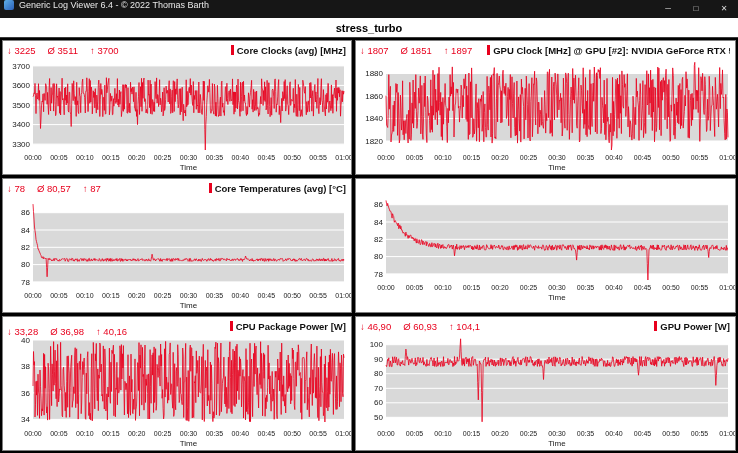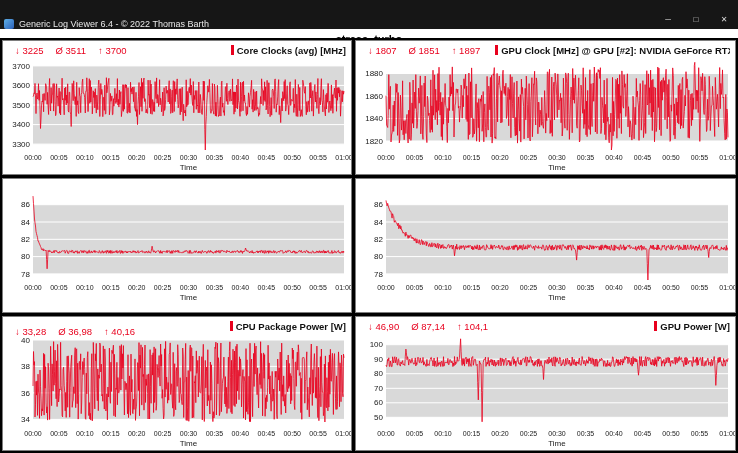--- a/index.html
+++ b/index.html
@@ -1,27 +1,27 @@
 <!DOCTYPE html>
 <html><head>
 <meta charset="utf-8">
 <style>
   html,body{margin:0;padding:0;width:738px;height:453px;background:#000;overflow:hidden;
             font-family:"Liberation Sans",sans-serif;-webkit-font-smoothing:antialiased;}
-  .titlebar{height:29px;background:#161616;display:flex;align-items:flex-end;color:#e8e8e8;font-size:9px;}
+  .titlebar{height:18px;background:#161616;display:flex;align-items:flex-start;color:#e8e8e8;font-size:9px;}
   .appicon{width:10px;height:10px;margin:0 5px 0 4px;border-radius:2px;
            background:linear-gradient(135deg,#5fb0e8 0%,#2b5fb8 100%);flex:0 0 auto;}
   .tb-title{flex:1 1 auto;white-space:nowrap;overflow:hidden;}
   .tb-btn{width:28px;height:18px;line-height:18px;text-align:center;font-size:8px;color:#d8d8d8;cursor:default;}
   .header{height:19px;background:#fff;border-bottom:1px solid #3a3a3a;display:flex;align-items:center;
           justify-content:center;font-size:11px;font-weight:bold;color:#000;}
   .grid{position:absolute;top:38px;left:0;right:0;bottom:0;box-sizing:border-box;background:#000;
         display:grid;grid-template-columns:350px 1fr;grid-template-rows:repeat(3,1fr);gap:3px;padding:2px;}
   .panel{background:#fff;border:1px solid #7e7e7e;box-sizing:border-box;display:flex;flex-direction:column;min-height:0;min-width:0;}
-  .phead{flex:0 0 auto;height:14px;display:flex;justify-content:space-between;align-items:center;padding:2px 5px 0 12px;}
+  .phead{flex:0 0 auto;height:14px;display:flex;justify-content:space-between;align-items:center;padding:2px 5px 0 4px;}
   .stats{display:flex;gap:12px;font-size:9.5px;white-space:nowrap;}
   .ptitle{display:flex;align-items:center;gap:3px;font-size:9.5px;font-weight:bold;color:#111;
           white-space:nowrap;overflow:hidden;margin-left:15px;}
   .legendbar{width:3px;height:10px;flex:0 0 auto;}
   svg.plot{flex:1 1 auto;width:100%;min-height:0;display:block;}
 </style>
 </head>
 <body>
 
 <div class="titlebar">
@@ -109,20 +109,31 @@
         <text x="258.0" y="103" font-size="7" fill="#1a1a1a" text-anchor="middle">00:40</text>
         <text x="286.5" y="103" font-size="7" fill="#1a1a1a" text-anchor="middle">00:45</text>
         <text x="315.0" y="103" font-size="7" fill="#1a1a1a" text-anchor="middle">00:50</text>
         <text x="343.5" y="103" font-size="7" fill="#1a1a1a" text-anchor="middle">00:55</text>
         <text x="372.0" y="103" font-size="7" fill="#1a1a1a" text-anchor="middle">01:00</text>
         <text x="201.0" y="113" font-size="8" fill="#1a1a1a" text-anchor="middle">Time</text>
         <polyline points="30.0,38.7 30.6,68.1 31.1,69.0 31.7,70.5 32.2,58.4 32.8,17.6 33.3,52.2 33.9,34.7 34.4,29.3 35.0,85.0 35.5,78.0 36.1,76.0 36.6,72.3 37.2,48.2 37.7,74.5 38.3,44.0 38.8,69.1 39.4,43.2 39.9,26.5 40.5,35.3 41.1,27.0 41.6,78.4 42.2,35.5 42.7,53.9 43.3,85.9 43.8,82.6 44.4,38.1 44.9,50.8 45.5,73.1 46.0,66.1 46.6,23.8 47.1,77.8 47.7,63.7 48.2,82.8 48.8,63.8 49.3,63.6 49.9,76.5 50.4,61.5 51.0,57.4 51.5,77.0 52.1,86.0 52.7,53.2 53.2,82.1 53.8,25.3 54.3,38.9 54.9,83.4 55.4,77.2 56.0,45.9 56.5,66.3 57.1,23.0 57.6,71.0 58.2,54.4 58.7,35.0 59.3,51.4 59.8,17.6 60.4,54.2 60.9,71.4 61.5,65.3 62.0,53.5 62.6,31.1 63.2,46.2 63.7,40.0 64.3,18.9 64.8,76.9 65.4,59.4 65.9,28.4 66.5,77.8 67.0,82.4 67.6,59.7 68.1,26.0 68.7,49.6 69.2,19.0 69.8,55.7 70.3,76.9 70.9,85.6 71.4,39.2 72.0,43.4 72.5,58.5 73.1,56.1 73.6,63.6 74.2,75.5 74.8,22.8 75.3,72.7 75.9,48.9 76.4,75.2 77.0,13.2 77.5,58.2 78.1,43.2 78.6,17.8 79.2,62.6 79.7,32.2 80.3,55.2 80.8,43.5 81.4,67.8 81.9,16.6 82.5,53.4 83.0,10.2 83.6,45.4 84.1,58.1 84.7,35.4 85.3,79.6 85.8,44.9 86.4,83.2 86.9,40.5 87.5,67.2 88.0,49.0 88.6,43.1 89.1,26.5 89.7,48.3 90.2,50.7 90.8,69.3 91.3,85.6 91.9,51.4 92.4,65.8 93.0,40.1 93.5,53.5 94.1,17.6 94.6,39.2 95.2,29.8 95.7,37.0 96.3,9.9 96.9,53.7 97.4,25.4 98.0,80.0 98.5,61.0 99.1,48.2 99.6,46.1 100.2,31.9 100.7,32.3 101.3,35.7 101.8,32.1 102.4,51.1 102.9,49.1 103.5,65.1 104.0,54.1 104.6,48.8 105.1,28.1 105.7,32.3 106.2,61.2 106.8,38.4 107.4,49.8 107.9,21.8 108.5,31.5 109.0,24.0 109.6,17.2 110.1,62.4 110.7,29.1 111.2,64.6 111.8,38.3 112.3,82.4 112.9,16.0 113.4,77.6 114.0,76.9 114.5,24.8 115.1,60.8 115.6,10.9 116.2,40.1 116.7,80.3 117.3,78.4 117.8,61.6 118.4,76.9 119.0,71.7 119.5,45.0 120.1,26.9 120.6,84.2 121.2,45.5 121.7,51.5 122.3,70.8 122.8,41.7 123.4,84.8 123.9,53.6 124.5,41.9 125.0,44.4 125.6,38.2 126.1,74.3 126.7,67.0 127.2,34.5 127.8,84.8 128.3,55.6 128.9,46.9 129.5,70.4 130.0,80.2 130.6,79.7 131.1,19.4 131.7,67.5 132.2,73.1 132.8,29.1 133.3,35.5 133.9,52.8 134.4,20.4 135.0,80.0 135.5,18.4 136.1,86.1 136.6,76.7 137.2,16.9 137.7,18.3 138.3,10.6 138.8,81.1 139.4,79.9 139.9,81.8 140.5,41.7 141.1,16.4 141.6,64.9 142.2,28.5 142.7,25.8 143.3,19.0 143.8,28.7 144.4,32.7 144.9,66.0 145.5,33.8 146.0,65.3 146.6,16.4 147.1,13.2 147.7,31.5 148.2,36.6 148.8,29.2 149.3,38.5 149.9,26.2 150.4,61.5 151.0,58.0 151.6,39.4 152.1,30.4 152.7,68.8 153.2,32.3 153.8,42.6 154.3,17.5 154.9,80.8 155.4,44.1 156.0,19.8 156.5,46.4 157.1,61.1 157.6,36.8 158.2,25.5 158.7,70.5 159.3,78.9 159.8,60.4 160.4,78.1 160.9,24.0 161.5,86.1 162.0,52.7 162.6,39.9 163.2,62.1 163.7,74.1 164.3,37.6 164.8,85.1 165.4,22.1 165.9,36.9 166.5,30.4 167.0,40.8 167.6,49.3 168.1,81.9 168.7,60.1 169.2,31.3 169.8,62.8 170.3,19.1 170.9,36.0 171.4,47.7 172.0,81.0 172.5,54.0 173.1,26.6 173.7,80.5 174.2,84.0 174.8,44.3 175.3,36.0 175.9,20.7 176.4,79.8 177.0,65.2 177.5,26.8 178.1,27.4 178.6,14.2 179.2,59.8 179.7,68.0 180.3,20.9 180.8,24.3 181.4,44.8 181.9,76.8 182.5,45.0 183.0,45.7 183.6,70.1 184.1,53.1 184.7,57.4 185.3,68.3 185.8,40.4 186.4,64.3 186.9,68.8 187.5,71.3 188.0,57.6 188.6,33.6 189.1,47.1 189.7,76.1 190.2,56.4 190.8,63.7 191.3,14.9 191.9,15.2 192.4,60.7 193.0,18.7 193.5,12.3 194.1,76.5 194.6,63.4 195.2,75.7 195.8,20.0 196.3,79.3 196.9,45.0 197.4,29.7 198.0,25.1 198.5,62.8 199.1,16.1 199.6,22.8 200.2,27.8 200.7,38.7 201.3,60.5 201.8,16.9 202.4,34.0 202.9,52.9 203.5,43.2 204.0,43.8 204.6,36.3 205.1,65.8 205.7,40.8 206.2,79.0 206.8,70.9 207.4,21.1 207.9,41.6 208.5,66.1 209.0,71.2 209.6,15.9 210.1,17.4 210.7,26.4 211.2,73.3 211.8,24.4 212.3,16.2 212.9,57.6 213.4,82.4 214.0,62.7 214.5,42.4 215.1,30.0 215.6,36.8 216.2,75.8 216.7,11.5 217.3,43.0 217.9,21.1 218.4,46.3 219.0,30.7 219.5,18.2 220.1,39.4 220.6,68.2 221.2,71.2 221.7,48.1 222.3,33.5 222.8,20.8 223.4,85.0 223.9,83.8 224.5,59.2 225.0,28.1 225.6,33.7 226.1,46.7 226.7,56.3 227.2,10.8 227.8,71.5 228.3,52.4 228.9,67.3 229.5,20.5 230.0,77.8 230.6,44.1 231.1,79.7 231.7,33.4 232.2,67.3 232.8,71.7 233.3,72.5 233.9,12.7 234.4,77.4 235.0,26.7 235.5,60.0 236.1,69.6 236.6,38.1 237.2,26.1 237.7,44.3 238.3,10.0 238.8,21.7 239.4,75.0 240.0,47.0 240.5,15.8 241.1,76.8 241.6,18.4 242.2,12.5 242.7,14.7 243.3,13.3 243.8,21.5 244.4,10.7 244.9,76.6 245.5,71.6 246.0,40.3 246.6,48.5 247.1,51.8 247.7,65.9 248.2,23.1 248.8,77.6 249.3,47.3 249.9,82.8 250.4,67.4 251.0,21.4 251.6,64.4 252.1,60.1 252.7,80.8 253.2,85.8 253.8,67.4 254.3,75.1 254.9,56.1 255.4,93.0 256.0,87.8 256.5,20.4 257.1,78.8 257.6,44.4 258.2,74.4 258.7,57.4 259.3,42.2 259.8,22.3 260.4,23.5 260.9,81.3 261.5,21.0 262.1,61.6 262.6,27.2 263.2,71.2 263.7,17.6 264.3,56.3 264.8,38.7 265.4,76.6 265.9,13.9 266.5,27.7 267.0,49.0 267.6,51.2 268.1,17.6 268.7,30.3 269.2,26.7 269.8,59.5 270.3,51.3 270.9,32.4 271.4,16.8 272.0,69.9 272.5,49.7 273.1,60.4 273.7,80.1 274.2,63.7 274.8,67.3 275.3,77.1 275.9,83.1 276.4,76.8 277.0,39.2 277.5,45.9 278.1,81.8 278.6,59.0 279.2,50.2 279.7,67.7 280.3,21.4 280.8,39.9 281.4,34.1 281.9,44.0 282.5,50.1 283.0,83.4 283.6,43.4 284.2,26.5 284.7,37.8 285.3,73.2 285.8,60.0 286.4,48.5 286.9,23.6 287.5,80.6 288.0,73.9 288.6,65.8 289.1,27.6 289.7,76.5 290.2,38.9 290.8,13.7 291.3,48.0 291.9,46.9 292.4,16.9 293.0,57.8 293.5,30.7 294.1,46.1 294.6,13.1 295.2,60.4 295.8,23.2 296.3,73.6 296.9,22.3 297.4,55.0 298.0,29.9 298.5,84.8 299.1,66.7 299.6,30.8 300.2,74.6 300.7,70.6 301.3,50.0 301.8,10.0 302.4,50.5 302.9,11.1 303.5,72.8 304.0,43.7 304.6,24.5 305.1,78.7 305.7,23.1 306.3,43.2 306.8,23.7 307.4,20.7 307.9,35.2 308.5,23.6 309.0,62.7 309.6,18.6 310.1,12.2 310.7,40.7 311.2,71.8 311.8,27.3 312.3,59.9 312.9,22.5 313.4,53.9 314.0,84.4 314.5,83.4 315.1,47.9 315.6,54.2 316.2,32.0 316.7,10.9 317.3,18.6 317.9,78.2 318.4,46.9 319.0,81.9 319.5,69.6 320.1,41.1 320.6,58.3 321.2,45.0 321.7,65.8 322.3,28.4 322.8,67.1 323.4,32.2 323.9,26.5 324.5,71.7 325.0,32.6 325.6,68.6 326.1,22.6 326.7,20.3 327.2,71.1 327.8,62.1 328.4,54.4 328.9,38.3 329.5,49.0 330.0,14.7 330.6,31.1 331.1,21.9 331.7,31.6 332.2,80.6 332.8,33.1 333.3,81.2 333.9,60.4 334.4,43.5 335.0,37.1 335.5,68.7 336.1,36.3 336.6,63.1 337.2,40.9 337.7,52.4 338.3,8.6 338.8,5.3 339.4,31.0 340.0,52.3 340.5,33.1 341.1,44.0 341.6,33.4 342.2,55.6 342.7,10.7 343.3,61.2 343.8,84.4 344.4,62.4 344.9,19.7 345.5,23.3 346.0,33.9 346.6,16.3 347.1,34.8 347.7,53.8 348.2,57.5 348.8,19.7 349.3,27.6 349.9,52.7 350.5,74.5 351.0,72.5 351.6,42.2 352.1,63.3 352.7,58.5 353.2,19.3 353.8,32.9 354.3,73.6 354.9,59.2 355.4,48.8 356.0,48.6 356.5,29.3 357.1,41.1 357.6,48.7 358.2,65.5 358.7,79.5 359.3,20.4 359.8,33.6 360.4,52.2 360.9,44.5 361.5,37.3 362.1,55.7 362.6,69.9 363.2,32.5 363.7,10.5 364.3,51.7 364.8,26.4 365.4,37.4 365.9,31.3 366.5,12.9 367.0,40.8 367.6,40.0 368.1,63.7 368.7,76.4 369.2,82.9 369.8,37.4 370.3,82.1 370.9,52.0 371.4,55.7 372.0,80.4" fill="none" stroke="#e8001d" stroke-width="0.8"></polyline>
       </svg>
     </div>
     <div class="panel">
+      <div class="phead">
+        <div class="stats" style="color: rgb(232, 0, 29);">
+          <span>↓ 78</span>
+          <span>Ø 80,57</span>
+          <span>↑ 87</span>
+        </div>
+        <div class="ptitle">
+          <span class="legendbar" style="background: rgb(232, 0, 29);"></span>
+          <span>Core Temperatures (avg) [°C]</span>
+        </div>
+      </div>
       <svg class="plot" viewBox="0 0 348 117">
         <rect x="30" y="17.7" width="311" height="69.2" fill="#d9d9d9"></rect>
         <line x1="30" x2="341" y1="86.9" y2="86.9" stroke="#ffffff" stroke-width="1"></line>
         <text x="27" y="89.5" font-size="8" fill="#1a1a1a" text-anchor="end">78</text>
         <line x1="30" x2="341" y1="69.6" y2="69.6" stroke="#ffffff" stroke-width="1"></line>
         <text x="27" y="72.2" font-size="8" fill="#1a1a1a" text-anchor="end">80</text>
         <line x1="30" x2="341" y1="52.3" y2="52.3" stroke="#ffffff" stroke-width="1"></line>
         <text x="27" y="54.9" font-size="8" fill="#1a1a1a" text-anchor="end">82</text>
         <line x1="30" x2="341" y1="35.0" y2="35.0" stroke="#ffffff" stroke-width="1"></line>
         <text x="27" y="37.6" font-size="8" fill="#1a1a1a" text-anchor="end">84</text>
@@ -211,21 +222,21 @@
         <text x="315.1" y="103" font-size="7" fill="#1a1a1a" text-anchor="middle">00:55</text>
         <text x="341.0" y="103" font-size="7" fill="#1a1a1a" text-anchor="middle">01:00</text>
         <text x="185.5" y="113" font-size="8" fill="#1a1a1a" text-anchor="middle">Time</text>
         <polyline points="30.0,53.0 30.5,18.5 31.0,31.9 31.5,28.6 32.0,84.0 32.5,71.2 33.0,48.4 33.5,62.1 34.0,47.9 34.5,82.4 35.0,41.2 35.5,58.0 36.0,61.5 36.5,85.3 37.0,37.0 37.5,53.3 38.0,65.1 38.5,82.7 39.0,75.8 39.5,77.9 40.0,62.1 40.6,20.3 41.1,82.1 41.6,21.4 42.1,55.2 42.6,33.7 43.1,69.9 43.6,80.0 44.1,73.8 44.6,87.1 45.1,30.2 45.6,37.0 46.1,55.7 46.6,86.5 47.1,61.9 47.6,13.3 48.1,35.1 48.6,72.7 49.1,30.9 49.6,41.5 50.1,58.1 50.6,8.6 51.1,52.2 51.6,38.5 52.1,17.1 52.6,50.3 53.1,65.8 53.6,27.8 54.1,73.6 54.6,11.4 55.1,29.2 55.6,69.0 56.1,63.4 56.6,55.9 57.1,57.0 57.6,9.3 58.1,52.5 58.6,58.5 59.1,82.5 59.6,83.9 60.1,36.7 60.6,34.2 61.2,52.2 61.7,58.9 62.2,77.9 62.7,59.4 63.2,84.4 63.7,48.6 64.2,23.2 64.7,74.3 65.2,22.8 65.7,33.7 66.2,40.1 66.7,84.2 67.2,54.5 67.7,34.7 68.2,28.0 68.7,22.2 69.2,74.3 69.7,68.9 70.2,67.2 70.7,53.8 71.2,60.6 71.7,22.9 72.2,14.7 72.7,74.7 73.2,16.9 73.7,15.8 74.2,70.7 74.7,30.2 75.2,86.1 75.7,61.6 76.2,28.5 76.7,28.6 77.2,36.6 77.7,20.8 78.2,80.7 78.7,70.0 79.2,44.3 79.7,28.6 80.2,41.5 80.7,28.6 81.2,25.0 81.7,36.4 82.3,85.3 82.8,86.3 83.3,40.1 83.8,60.9 84.3,24.7 84.8,18.7 85.3,46.0 85.8,82.6 86.3,69.6 86.8,86.1 87.3,80.3 87.8,87.1 88.3,35.7 88.8,20.7 89.3,87.9 89.8,76.3 90.3,9.4 90.8,27.2 91.3,57.3 91.8,75.9 92.3,20.8 92.8,27.9 93.3,10.4 93.8,55.7 94.3,67.8 94.8,35.9 95.3,77.7 95.8,41.9 96.3,45.3 96.8,10.0 97.3,11.9 97.8,39.0 98.3,31.1 98.8,62.8 99.3,61.4 99.8,68.3 100.3,12.9 100.8,50.8 101.3,76.1 101.8,15.9 102.3,26.0 102.9,78.0 103.4,69.8 103.9,60.8 104.4,86.8 104.9,54.0 105.4,64.0 105.9,56.5 106.4,15.1 106.9,64.2 107.4,70.3 107.9,29.2 108.4,58.5 108.9,17.2 109.4,20.5 109.9,17.9 110.4,12.2 110.9,82.8 111.4,21.3 111.9,40.4 112.4,83.8 112.9,55.1 113.4,56.3 113.9,29.3 114.4,71.8 114.9,44.5 115.4,59.6 115.9,60.2 116.4,56.8 116.9,12.8 117.4,17.3 117.9,57.1 118.4,11.6 118.9,46.0 119.4,20.8 119.9,35.0 120.4,12.6 120.9,55.9 121.4,82.0 121.9,48.3 122.4,49.8 122.9,56.7 123.5,50.3 124.0,59.6 124.5,80.8 125.0,21.7 125.5,84.6 126.0,61.1 126.5,42.9 127.0,76.6 127.5,82.2 128.0,21.1 128.5,58.9 129.0,46.4 129.5,80.0 130.0,80.7 130.5,66.2 131.0,76.4 131.5,64.8 132.0,25.9 132.5,87.4 133.0,76.4 133.5,73.2 134.0,58.3 134.5,29.7 135.0,30.0 135.5,57.5 136.0,9.6 136.5,82.8 137.0,22.1 137.5,35.1 138.0,11.8 138.5,71.7 139.0,72.1 139.5,14.4 140.0,43.5 140.5,41.4 141.0,77.2 141.5,31.4 142.0,12.0 142.5,69.5 143.0,46.1 143.5,52.4 144.1,41.6 144.6,60.5 145.1,86.0 145.6,40.9 146.1,48.6 146.6,86.0 147.1,16.6 147.6,53.3 148.1,70.3 148.6,36.1 149.1,21.9 149.6,42.1 150.1,19.8 150.6,79.6 151.1,13.9 151.6,69.5 152.1,60.0 152.6,15.7 153.1,77.3 153.6,72.3 154.1,31.3 154.6,37.2 155.1,44.4 155.6,34.4 156.1,22.5 156.6,43.6 157.1,53.1 157.6,11.0 158.1,33.0 158.6,21.5 159.1,65.3 159.6,56.6 160.1,75.4 160.6,85.9 161.1,82.3 161.6,15.8 162.1,64.1 162.6,8.4 163.1,56.3 163.6,44.0 164.1,51.7 164.6,70.2 165.2,49.5 165.7,67.2 166.2,21.5 166.7,19.7 167.2,9.9 167.7,61.5 168.2,50.7 168.7,51.3 169.2,67.1 169.7,75.2 170.2,19.3 170.7,83.4 171.2,80.8 171.7,30.7 172.2,70.7 172.7,76.8 173.2,38.6 173.7,34.6 174.2,53.4 174.7,11.7 175.2,21.7 175.7,50.1 176.2,69.6 176.7,66.4 177.2,44.7 177.7,60.5 178.2,61.2 178.7,68.5 179.2,71.7 179.7,15.0 180.2,23.1 180.7,84.5 181.2,48.8 181.7,48.7 182.2,26.7 182.7,10.4 183.2,87.3 183.7,44.1 184.2,87.6 184.7,74.5 185.2,37.5 185.8,88.3 186.3,62.9 186.8,16.2 187.3,12.0 187.8,38.3 188.3,14.6 188.8,15.4 189.3,85.0 189.8,23.0 190.3,83.2 190.8,84.5 191.3,48.7 191.8,50.0 192.3,42.7 192.8,69.7 193.3,17.9 193.8,40.3 194.3,35.5 194.8,27.4 195.3,64.0 195.8,39.7 196.3,23.1 196.8,59.3 197.3,59.7 197.8,60.2 198.3,51.0 198.8,23.7 199.3,86.9 199.8,30.6 200.3,11.3 200.8,63.3 201.3,88.5 201.8,56.4 202.3,27.4 202.8,54.9 203.3,38.3 203.8,33.9 204.3,73.0 204.8,16.7 205.3,67.6 205.8,62.3 206.4,69.0 206.9,81.0 207.4,29.0 207.9,67.3 208.4,31.8 208.9,50.7 209.4,82.2 209.9,88.6 210.4,78.7 210.9,85.1 211.4,83.4 211.9,14.3 212.4,15.5 212.9,9.1 213.4,82.0 213.9,61.0 214.4,10.1 214.9,50.8 215.4,24.7 215.9,30.3 216.4,82.6 216.9,80.0 217.4,35.5 217.9,10.0 218.4,78.7 218.9,67.2 219.4,50.3 219.9,46.0 220.4,44.8 220.9,24.1 221.4,58.7 221.9,71.0 222.4,43.6 222.9,73.8 223.4,54.3 223.9,80.4 224.4,74.0 224.9,48.4 225.4,24.1 225.9,75.6 226.4,18.6 226.9,8.8 227.5,44.6 228.0,79.3 228.5,27.3 229.0,80.8 229.5,41.3 230.0,16.2 230.5,33.0 231.0,72.5 231.5,18.0 232.0,73.6 232.5,29.2 233.0,13.3 233.5,70.7 234.0,11.1 234.5,57.9 235.0,37.1 235.5,40.1 236.0,66.7 236.5,23.8 237.0,43.2 237.5,25.9 238.0,34.0 238.5,73.9 239.0,51.2 239.5,42.2 240.0,36.6 240.5,85.1 241.0,43.4 241.5,46.8 242.0,48.6 242.5,86.8 243.0,15.6 243.5,78.6 244.0,26.8 244.5,76.7 245.0,81.3 245.5,69.2 246.0,43.2 246.5,88.6 247.0,10.2 247.5,88.7 248.1,31.2 248.6,26.1 249.1,58.2 249.6,83.7 250.1,50.4 250.6,20.4 251.1,53.5 251.6,10.3 252.1,41.1 252.6,17.0 253.1,13.0 253.6,49.1 254.1,61.7 254.6,34.9 255.1,58.2 255.6,75.0 256.1,46.0 256.6,40.6 257.1,51.6 257.6,8.7 258.1,55.5 258.6,20.4 259.1,38.1 259.6,82.9 260.1,38.5 260.6,19.9 261.1,45.3 261.6,21.6 262.1,83.3 262.6,64.7 263.1,75.8 263.6,62.2 264.1,68.7 264.6,54.2 265.1,12.2 265.6,46.1 266.1,29.9 266.6,60.9 267.1,42.8 267.6,67.2 268.1,78.2 268.7,60.2 269.2,38.4 269.7,68.2 270.2,66.7 270.7,56.0 271.2,86.3 271.7,64.1 272.2,38.3 272.7,44.2 273.2,38.2 273.7,81.3 274.2,85.7 274.7,26.0 275.2,37.2 275.7,47.1 276.2,35.0 276.7,58.0 277.2,19.0 277.7,48.3 278.2,81.5 278.7,10.1 279.2,63.4 279.7,51.7 280.2,68.2 280.7,42.9 281.2,64.8 281.7,73.1 282.2,61.5 282.7,80.0 283.2,58.1 283.7,27.0 284.2,55.4 284.7,58.9 285.2,22.0 285.7,55.4 286.2,30.4 286.7,53.3 287.2,40.4 287.7,70.9 288.2,42.8 288.7,67.5 289.3,15.0 289.8,25.7 290.3,17.0 290.8,45.4 291.3,72.5 291.8,76.6 292.3,29.6 292.8,28.8 293.3,53.3 293.8,29.8 294.3,19.1 294.8,37.1 295.3,11.8 295.8,18.4 296.3,42.5 296.8,40.6 297.3,39.5 297.8,79.6 298.3,45.3 298.8,86.3 299.3,25.2 299.8,24.9 300.3,24.0 300.8,24.6 301.3,26.1 301.8,70.2 302.3,48.6 302.8,46.7 303.3,29.2 303.8,18.8 304.3,76.8 304.8,54.0 305.3,64.8 305.8,72.0 306.3,83.9 306.8,44.7 307.3,61.2 307.8,24.1 308.3,11.0 308.8,49.0 309.3,72.5 309.8,36.7 310.4,60.2 310.9,29.8 311.4,20.6 311.9,33.6 312.4,64.7 312.9,44.4 313.4,65.3 313.9,13.1 314.4,74.0 314.9,84.6 315.4,34.3 315.9,87.7 316.4,65.8 316.9,53.5 317.4,23.6 317.9,73.8 318.4,16.0 318.9,49.7 319.4,59.1 319.9,59.0 320.4,82.7 320.9,78.7 321.4,31.1 321.9,89.0 322.4,22.9 322.9,72.7 323.4,74.8 323.9,44.7 324.4,58.4 324.9,77.9 325.4,29.3 325.9,74.1 326.4,21.9 326.9,61.2 327.4,16.3 327.9,47.9 328.4,48.2 328.9,29.2 329.4,20.3 329.9,46.4 330.4,81.5 331.0,27.6 331.5,20.6 332.0,47.0 332.5,65.5 333.0,76.5 333.5,42.9 334.0,76.3 334.5,68.4 335.0,37.9 335.5,18.9 336.0,32.8 336.5,73.7 337.0,29.8 337.5,35.3 338.0,68.7 338.5,22.0 339.0,30.6 339.5,60.3 340.0,63.8 340.5,21.1 341.0,24.8" fill="none" stroke="#e8001d" stroke-width="0.8"></polyline>
       </svg>
     </div>
     <div class="panel">
       <div class="phead">
         <div class="stats" style="color: rgb(232, 0, 29); align-items: center;">
           <span>↓ 46,90</span>
-          <span>Ø 87,14</span>
+          <span>Ø 60,93</span>
           <span>↑ 104,1</span>
         </div>
         <div class="ptitle">
           <span class="legendbar" style="background: rgb(232, 0, 29);"></span>
           <span>GPU Power [W]</span>
         </div>
       </div>
       <svg class="plot" viewBox="0 0 379 117">
         <rect x="30" y="11.7" width="342" height="72.6" fill="#d9d9d9"></rect>
         <line x1="30" x2="372" y1="84.3" y2="84.3" stroke="#ffffff" stroke-width="1"></line>

